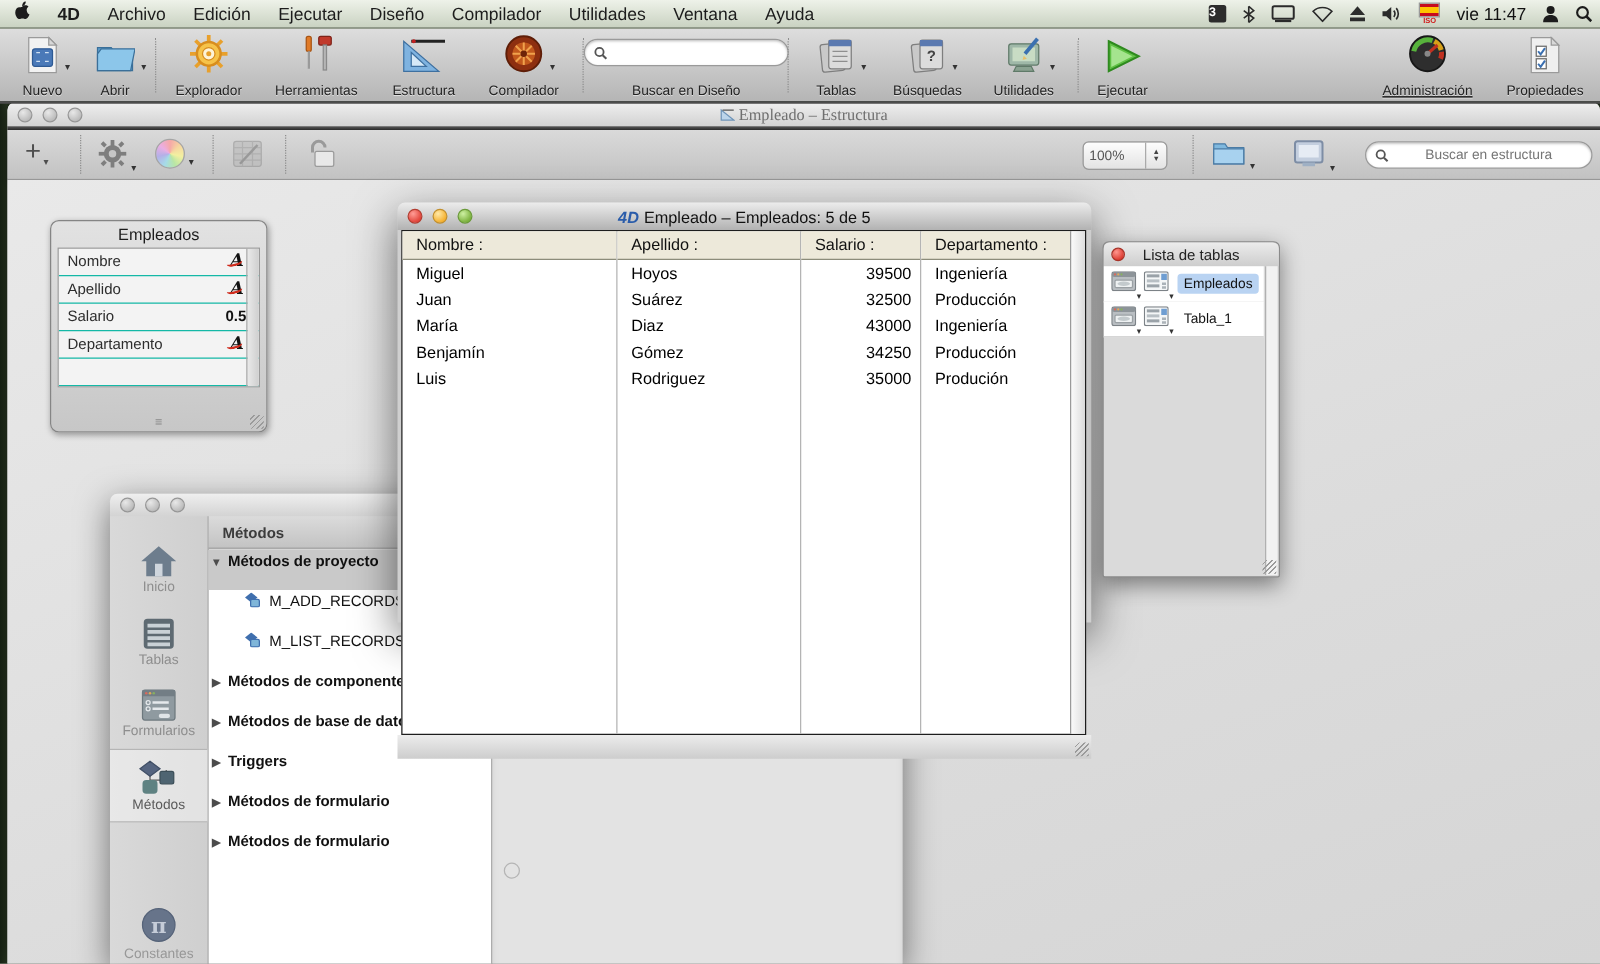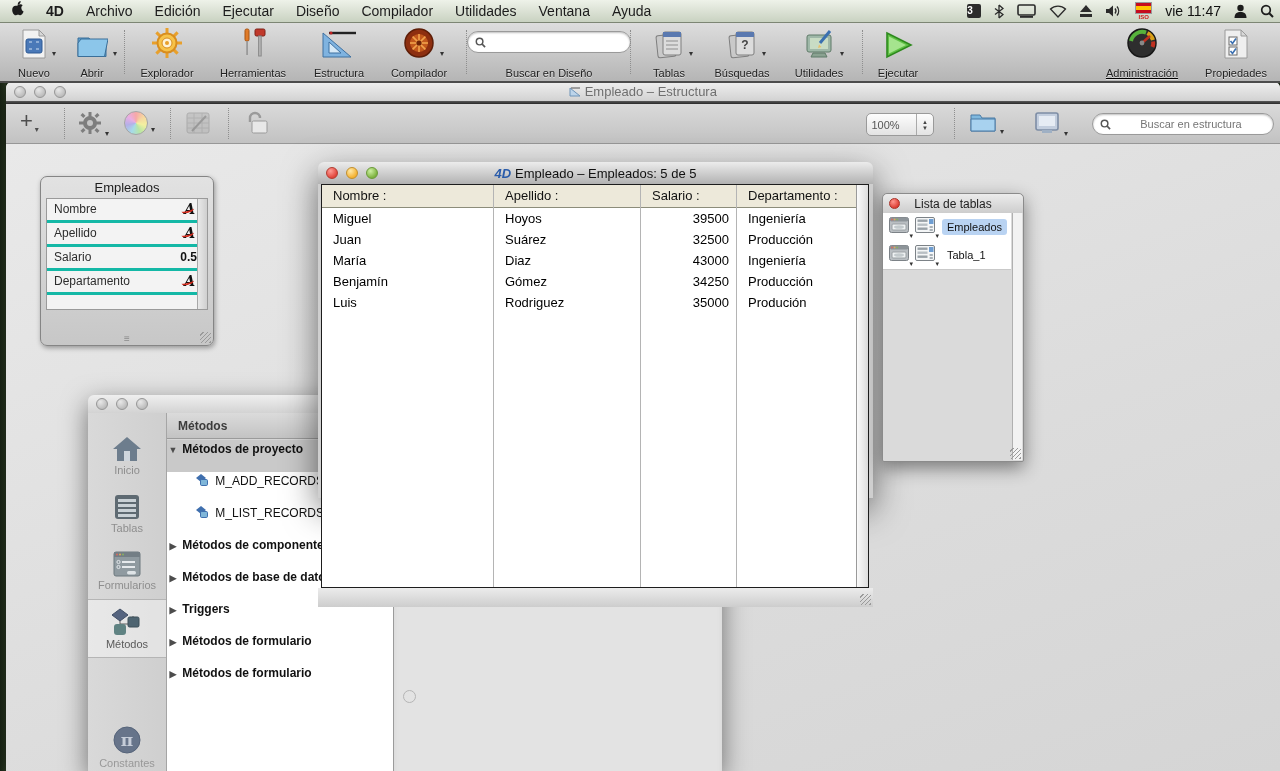--- a/index.html
+++ b/index.html
@@ -35,21 +35,21 @@
   .vsep{position:absolute;top:8px;height:44px;width:0;border-left:1px dotted #8e8e8e;}
   .searchpill{width:148px;height:20px;border:1px solid #9a9a9a;border-radius:11px;background:#fff;
     display:flex;align-items:center;padding:0 7px;box-shadow:inset 0 1px 2px rgba(0,0,0,.25);}
   .searchpill input{border:none;outline:none;flex:1;font-size:11px;font-family:"Liberation Sans",sans-serif;background:transparent;color:#555;min-width:0;text-align:center;}
 
   
   #structwin{left:6px;top:82px;width:1274px;height:689px;z-index:10;
     border-radius:6px 6px 0 0;background:#e2e2e2;box-shadow:0 0 18px rgba(0,0,0,.6);}
   #structtitle{left:0;top:0;width:100%;height:19px;border-radius:6px 6px 0 0;
     background:linear-gradient(#efefef,#d2d2d2);display:flex;align-items:center;}
-  #structtitle .t{position:absolute;left:0;right:0;text-align:center;font-size:13px;color:#6f6f6f;}
+  #structtitle .t{position:absolute;left:0;right:0;text-align:center;font-size:13px;color:#6f6f6f;font-family:Liberation Serif, serif;}
   .tl{width:12px;height:12px;border-radius:50%;margin-left:8px;display:inline-block;}
   .tl.grey{background:radial-gradient(circle at 35% 30%,#e8e8e8,#bdbdbd 70%);border:1px solid #969696;box-sizing:border-box;}
   .tl.red{background:radial-gradient(circle at 35% 30%,#ff9d96,#e2463c 70%);border:1px solid #b23c30;box-sizing:border-box;}
   .tl.yel{background:radial-gradient(circle at 35% 30%,#ffe9a8,#f5b232 70%);border:1px solid #c28f2c;box-sizing:border-box;}
   .tl.grn{background:radial-gradient(circle at 35% 30%,#cdf0a2,#7eb340 70%);border:1px solid #6a9a38;box-sizing:border-box;}
   #structdark{left:0;top:19px;width:100%;height:3px;background:linear-gradient(#5a5a5a,#2c2c2c);}
   #structbar{left:0;top:22px;width:100%;height:39px;
     background:linear-gradient(#dadada,#c2c2c2);border-bottom:1px solid #979797;box-shadow:0 2px 5px rgba(0,0,0,.28);}
   #structbg{left:0;top:62px;width:100%;height:627px;
     background:linear-gradient(160deg,#e9e9e9,#dcdcdc 60%,#d5d5d5);}
@@ -57,21 +57,21 @@
   .zoompill{display:flex;width:66px;height:21px;border:1px solid #9a9a9a;border-radius:5px;background:linear-gradient(#fdfdfd,#e3e3e3);align-items:center;}
   .zoompill .zv{flex:1;text-align:center;font-size:11px;color:#555;}
   .zoompill .steps{width:16px;height:100%;border-left:1px solid #aaa;display:flex;flex-direction:column;align-items:center;justify-content:center;font-size:6px;color:#444;line-height:1;}
 
   
   #tblbox{left:40px;top:176px;width:172px;height:168px;z-index:12;
     border:1px solid #858585;border-radius:7px;background:linear-gradient(#e2e2e2,#c7c7c7);
     box-shadow:1px 2px 5px rgba(0,0,0,.35);}
   #tblbox .bt{text-align:center;font-size:13px;color:#1c1c1c;line-height:21px;}
   #tblfields{position:absolute;left:5px;top:21px;width:160px;height:110px;background:#f3f3f3;border:1px solid #9a9a9a;overflow:hidden;}
-  .frow{height:21px;line-height:21px;border-bottom:3px solid #14b8a6;font-size:12px;color:#2d2d2d;
+  .frow{height:21px;line-height:21px;border-bottom:1px solid #14b8a6;font-size:12px;color:#2d2d2d;
     padding:0 4px 0 7px;display:flex;justify-content:space-between;align-items:center;position:relative;}
   .atype{font-family:"DejaVu Serif",serif;font-style:italic;font-weight:bold;font-size:14px;color:#111;position:relative;margin-right:8px;}
   .atype::after{content:"";position:absolute;left:-3px;top:8px;width:13px;height:4px;
     border-bottom:2.5px solid #cf2b1d;border-radius:60%;transform:rotate(-14deg);}
   .ntype{font-weight:bold;font-size:12px;color:#111;margin-right:6px;}
   #tblscroll{position:absolute;right:0;top:0;bottom:0;width:9px;background:linear-gradient(90deg,#e9e9e9,#cfcfcf);border-left:1px solid #a8a8a8;}
   #tblgrip{position:absolute;left:0;right:0;bottom:0;height:13px;display:flex;align-items:center;justify-content:center;color:#8a8a8a;font-size:10px;}
   .cornergrip{position:absolute;right:2px;bottom:2px;width:11px;height:11px;
     background:repeating-linear-gradient(135deg,transparent 0 2px,#9a9a9a 2px 3px);}
 

